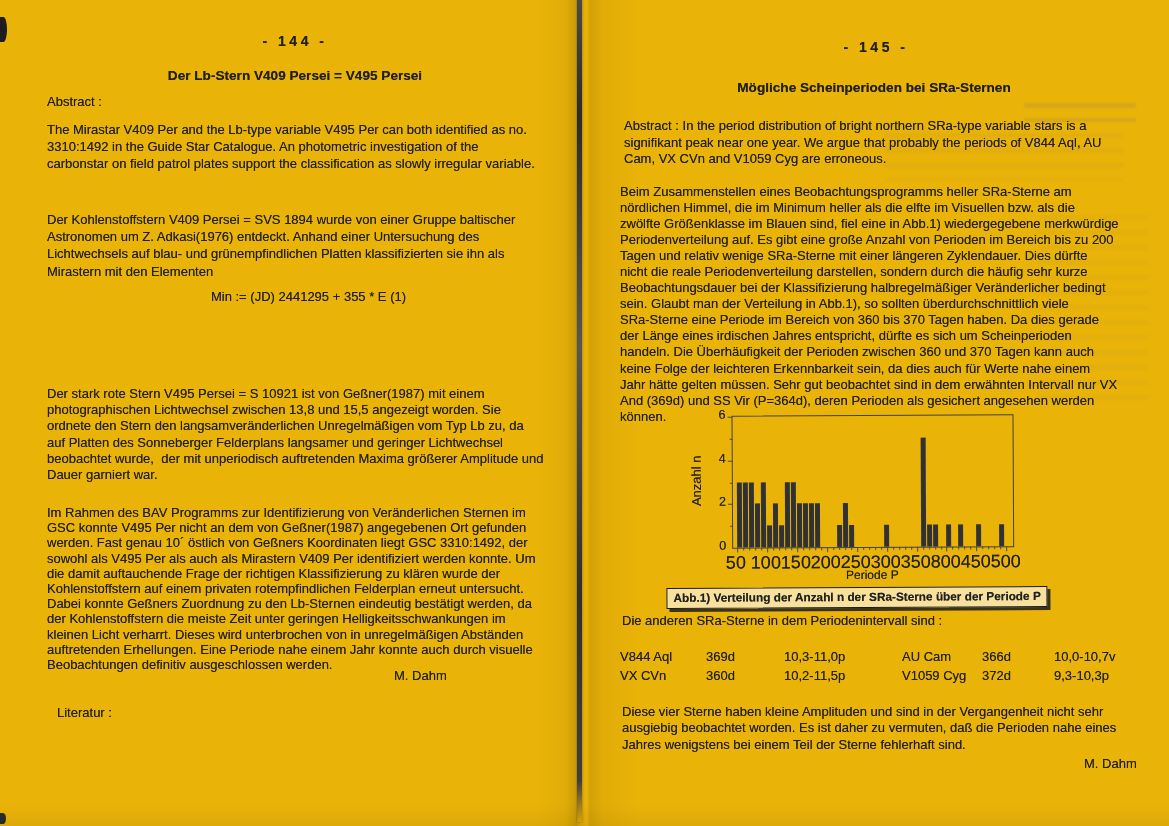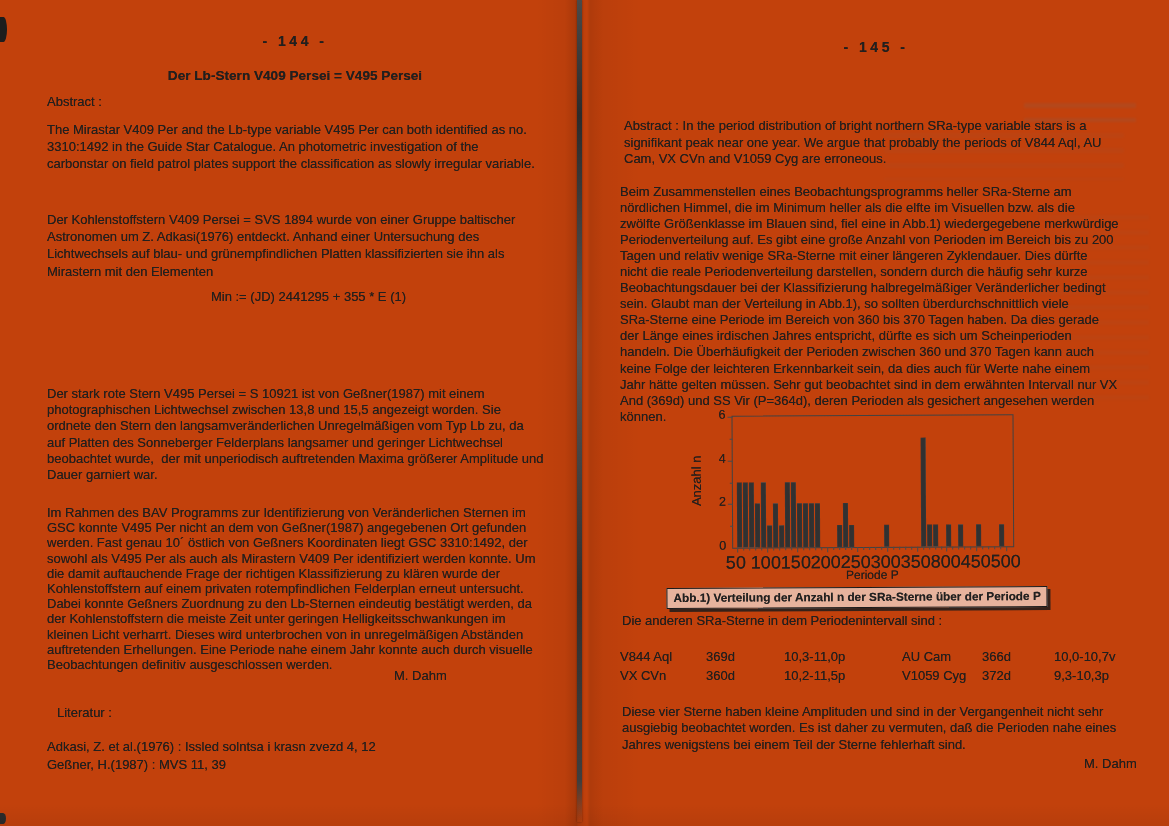--- a/index.html
+++ b/index.html
@@ -1,17 +1,17 @@
 <!DOCTYPE html>
 <html><head>
 <meta charset="utf-8">
 <style>
   html,body{margin:0;padding:0;background:#9a9a9a;}
   .scan{
-    position:relative;width:1169px;height:826px;background:#c2410c;overflow:hidden;
+    position:relative;width:1169px;height:826px;background:#eab308;overflow:hidden;
     font-family:"Liberation Sans","DejaVu Sans",sans-serif;color:#202020;
   }
   .txt{text-shadow:0 0 .38px rgba(10,10,10,.6);}
   .page{position:absolute;top:0;height:826px;}
   .page-left{left:0;width:576px;}
   .page-right{left:584px;width:585px;}
   .block{position:absolute;font-size:13px;}
   .para{white-space:pre;line-height:17px;}
   .pageno{font-weight:bold;font-size:14px;letter-spacing:3.5px;text-align:center;}
   .ptitle{font-weight:bold;font-size:13.6px;text-align:center;}
@@ -106,30 +106,29 @@
 sowohl als V495 Per als auch als Mirastern V409 Per identifiziert werden konnte. Um
 die damit auftauchende Frage der richtigen Klassifizierung zu klären wurde der
 Kohlenstoffstern auf einem privaten rotempfindlichen Felderplan erneut untersucht.
 Dabei konnte Geßners Zuordnung zu den Lb-Sternen eindeutig bestätigt werden, da
 der Kohlenstoffstern die meiste Zeit unter geringen Helligkeitsschwankungen im
 kleinen Licht verharrt. Dieses wird unterbrochen von in unregelmäßigen Abständen
 auftretenden Erhellungen. Eine Periode nahe einem Jahr konnte auch durch visuelle
 Beobachtungen definitiv ausgeschlossen werden.</div>
     <div class="block txt lp-sig">M. Dahm</div>
     <div class="block txt lp-lit">Literatur :</div>
-    <div class="block para txt lp-refs">Adkasi, Z. et al.(1976) : Issled solntsa i krasn zvezd 4, 12
-Geßner, H.(1987) : MVS 11, 39</div>
   </div>
 
   <div class="page page-right">
     <div class="ghost g1"></div>
     <div class="ghost g2"></div>
     <div class="ghost g3"></div>
 
     <div class="block pageno txt rp-no">-  145  -</div>
+    <div class="block ptitle txt rp-title">Mögliche Scheinperioden bei SRa-Sternen</div>
     <div class="block para txt rp-abs">Abstract : In the period distribution of bright northern SRa-type variable stars is a
 signifikant peak near one year. We argue that probably the periods of V844 Aql, AU
 Cam, VX CVn and V1059 Cyg are erroneous.</div>
     <div class="block para txt rp-body">Beim Zusammenstellen eines Beobachtungsprogramms heller SRa-Sterne am
 nördlichen Himmel, die im Minimum heller als die elfte im Visuellen bzw. als die
 zwölfte Größenklasse im Blauen sind, fiel eine in Abb.1) wiedergegebene merkwürdige
 Periodenverteilung auf. Es gibt eine große Anzahl von Perioden im Bereich bis zu 200
 Tagen und relativ wenige SRa-Sterne mit einer längeren Zyklendauer. Dies dürfte
 nicht die reale Periodenverteilung darstellen, sondern durch die häufig sehr kurze
 Beobachtungsdauer bei der Klassifizierung halbregelmäßiger Veränderlicher bedingt

